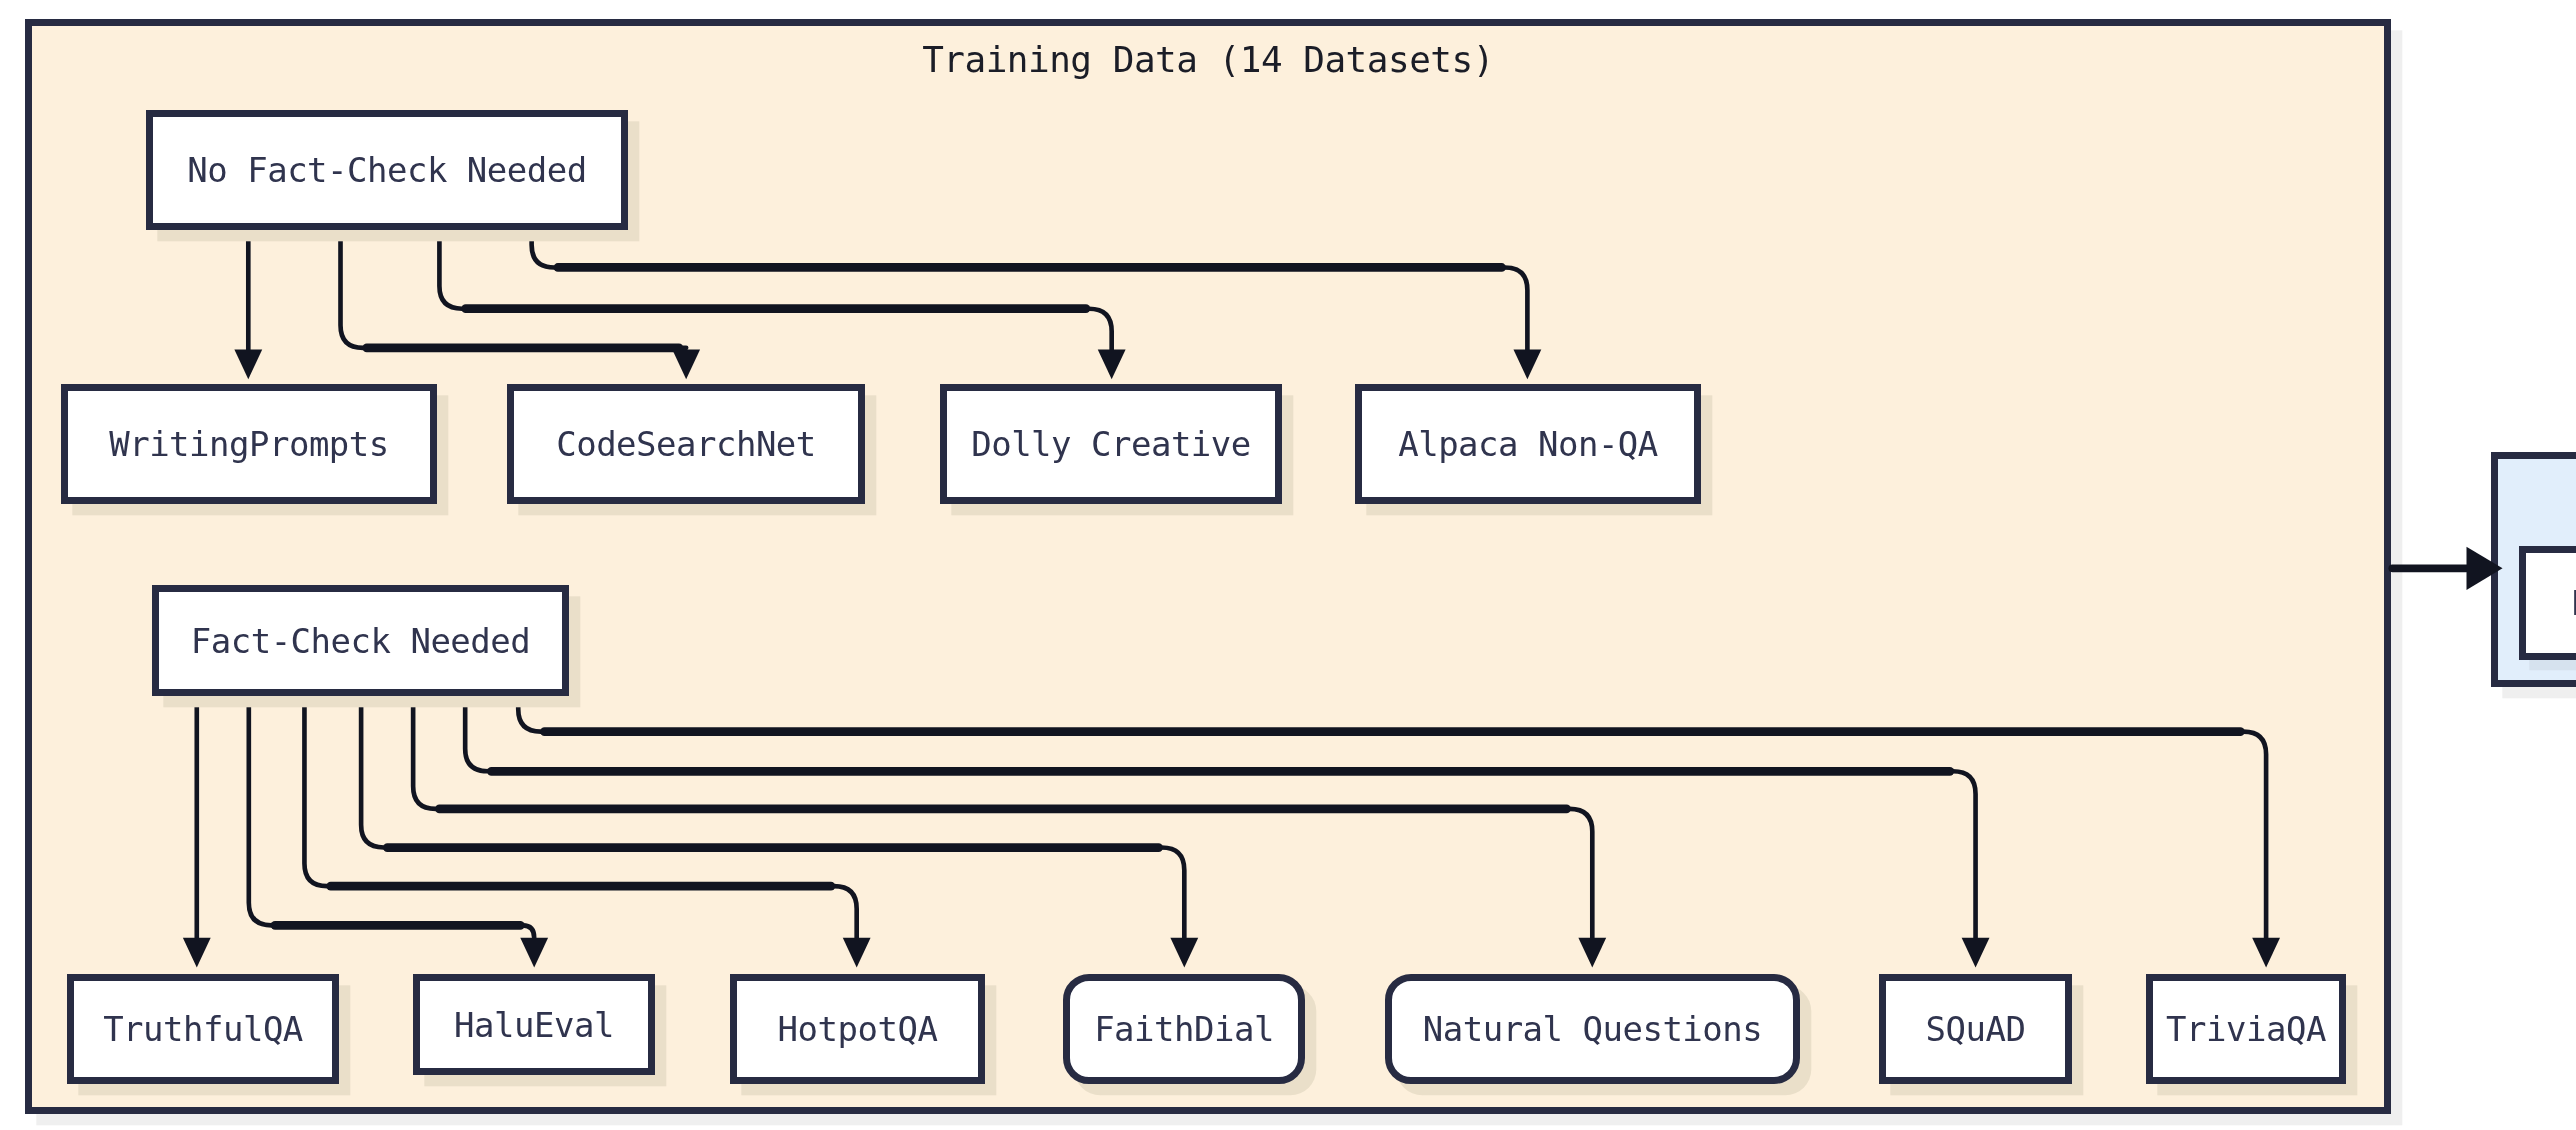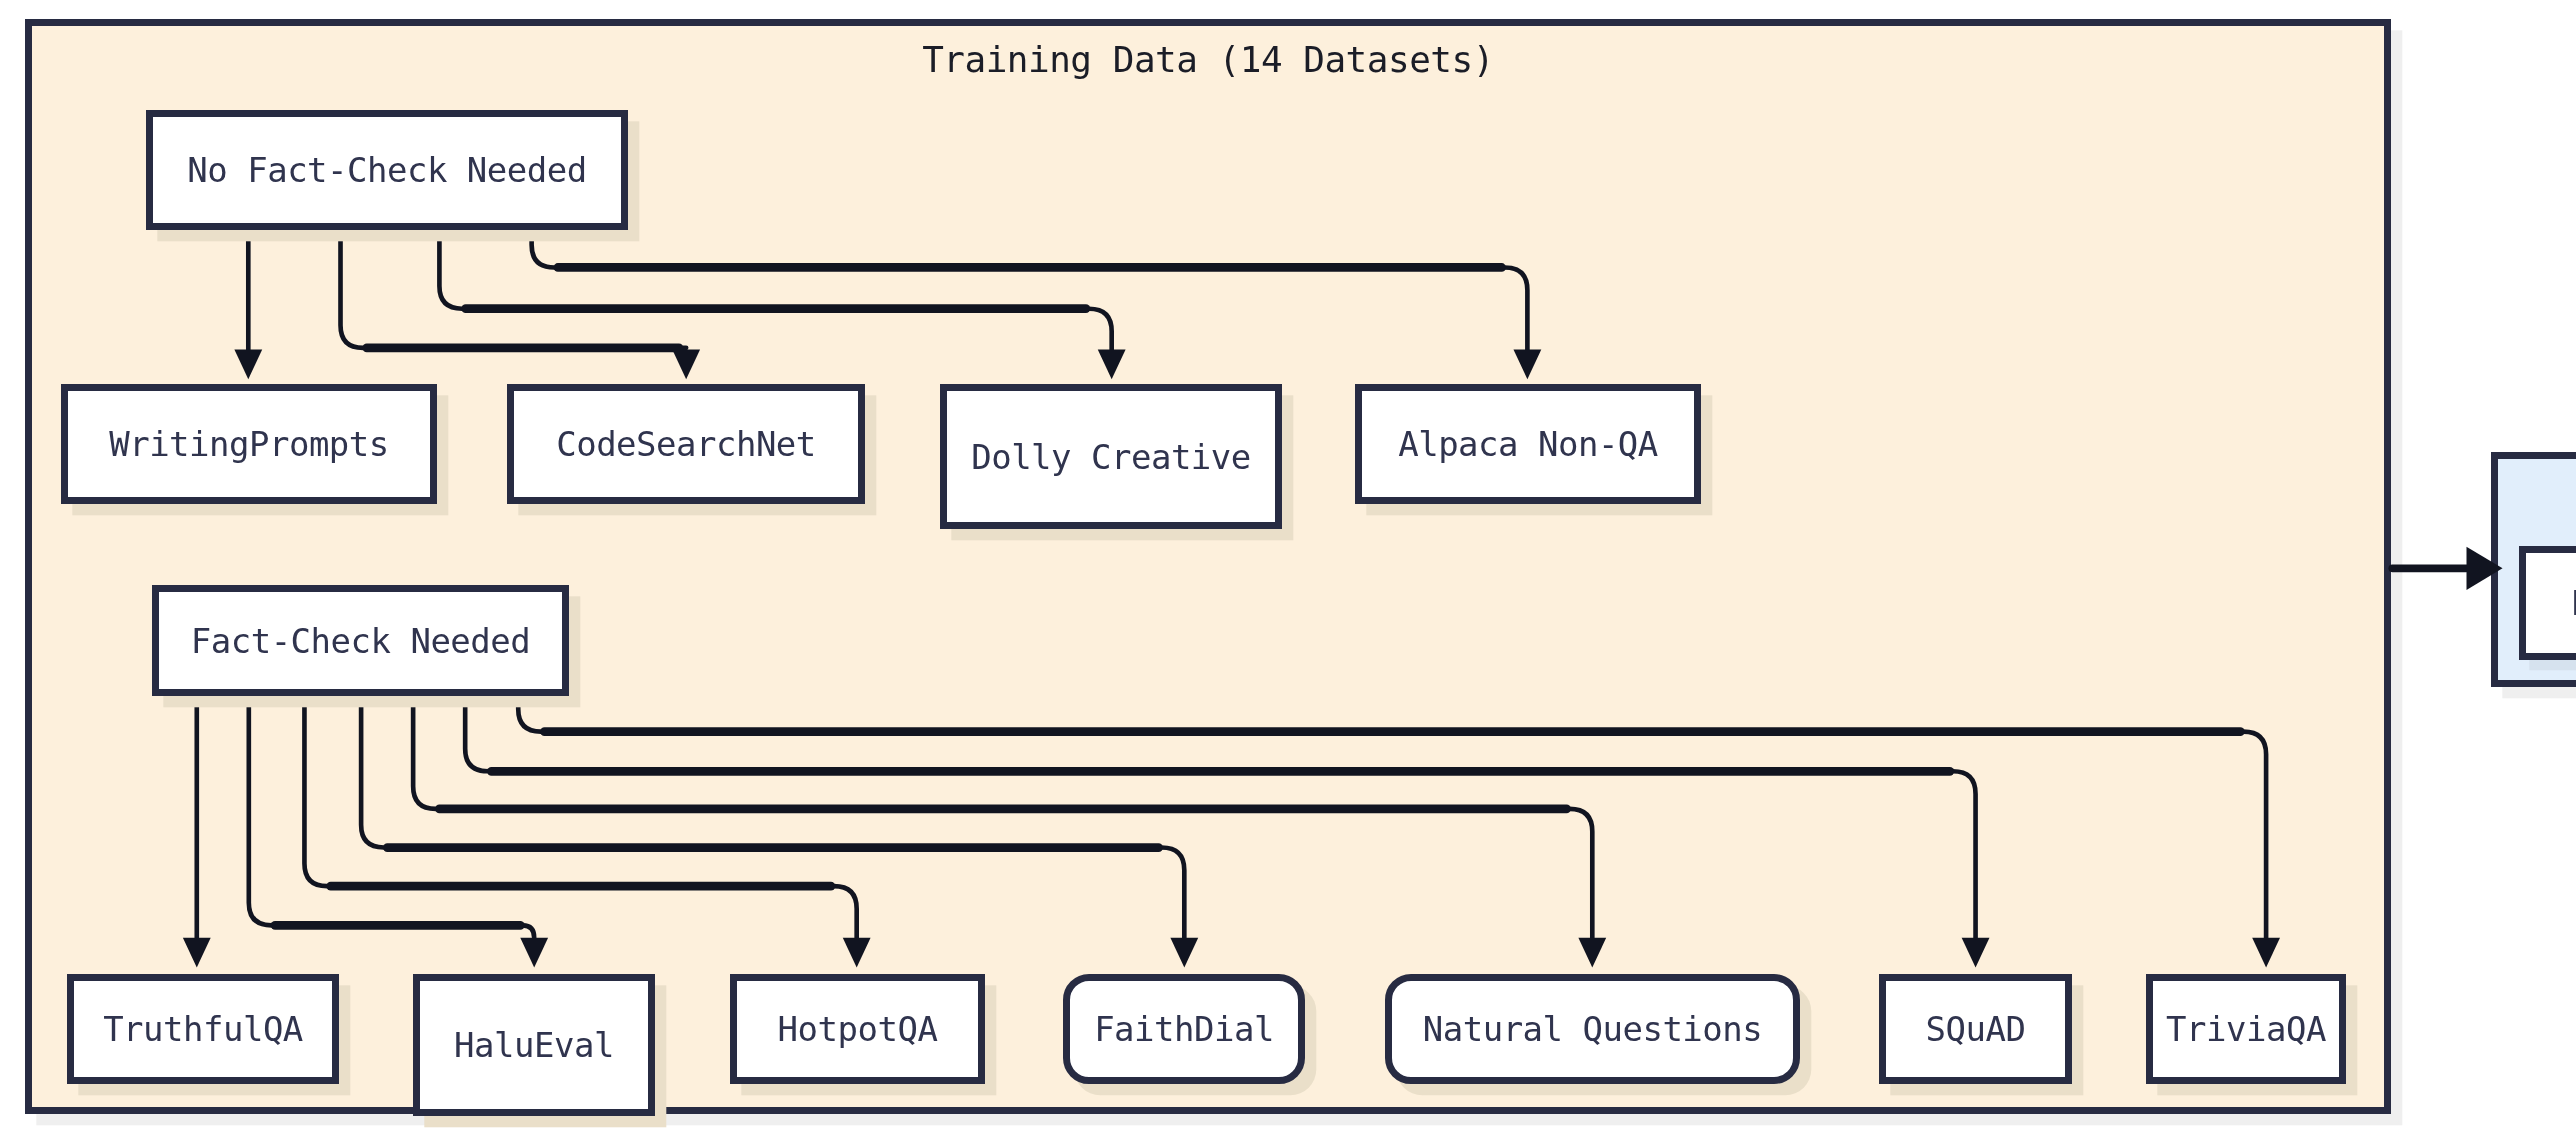--- a/index.html
+++ b/index.html
@@ -131,31 +131,31 @@
   <div class="node on-training" style="left:152px; top:585px; width:417px; height:111px;">
     <span>Fact-Check Needed</span>
   </div>
 
   <div class="node on-training" style="left:61px; top:384px; width:376px; height:120px;">
     <span>WritingPrompts</span>
   </div>
   <div class="node on-training" style="left:507px; top:384px; width:358px; height:120px;">
     <span>CodeSearchNet</span>
   </div>
-  <div class="node on-training" style="left:940px; top:384px; width:342px; height:145px;">
+  <div class="node on-training" style="left:940px; top:384px; width:342px; height:120px;">
     <span>Dolly Creative</span>
   </div>
   <div class="node on-training" style="left:67px; top:974px; width:272px; height:110px;">
     <span>TruthfulQA</span>
   </div>
 
   <div class="node on-training" style="left:1355px; top:384px; width:346px; height:120px;">
     <span>Alpaca Non-QA</span>
   </div>
-  <div class="node on-training" style="left:413px; top:974px; width:242px; height:142px;">
+  <div class="node on-training" style="left:413px; top:974px; width:242px; height:101px;">
     <span>HaluEval</span>
   </div>
   <div class="node on-training" style="left:730px; top:974px; width:255px; height:110px;text-align:right;">
     <span>HotpotQA</span>
   </div>
   <div class="node on-training" style="left:1063px; top:974px; width:242px; height:110px;border-radius:26px;">
     <span>FaithDial</span>
   </div>
   <div class="node on-training" style="left:1385px; top:974px; width:415px; height:110px;border-radius:26px;">
     <span>Natural Questions</span>

